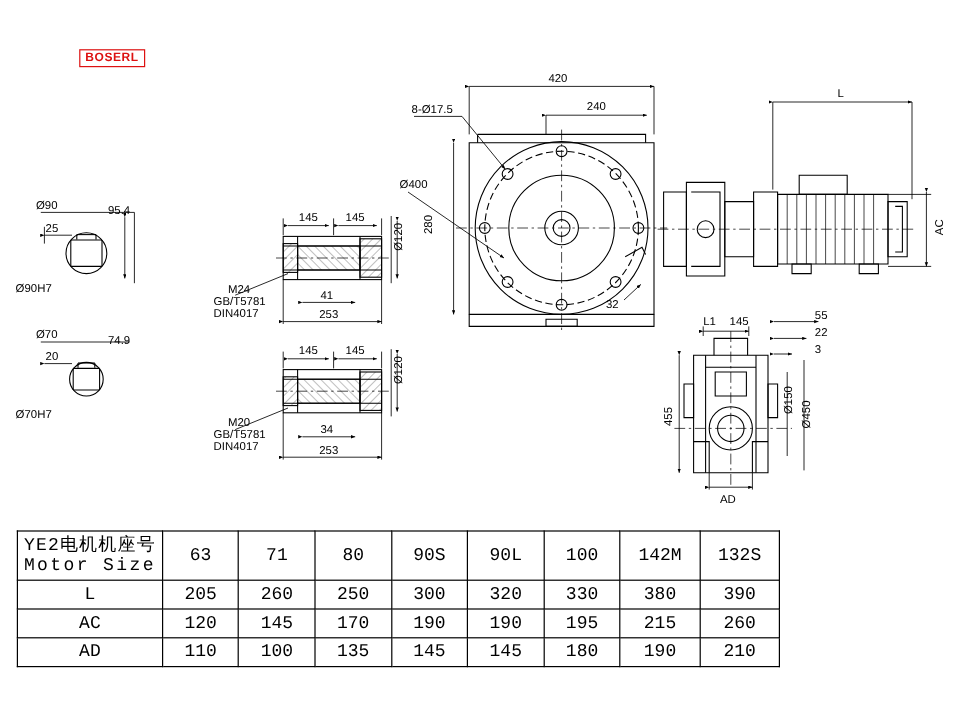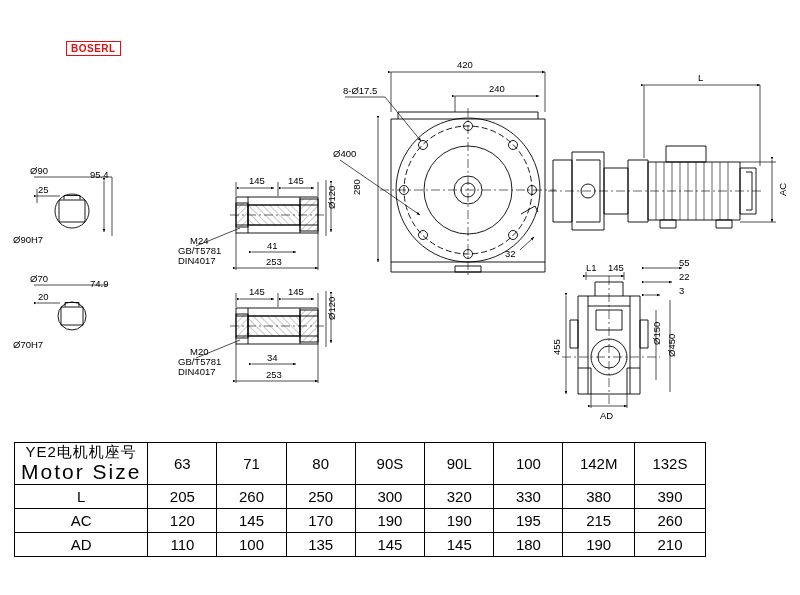--- a/index.html
+++ b/index.html
@@ -50,44 +50,44 @@
     left: 0;
     top: 0;
     width: 800px;
     height: 440px;
   }
   
   .spec-table {
     position: absolute;
     left: 14px;
     top: 442px;
-    width: 692px;
+    width: 636px;
     border-collapse: collapse;
-    font-family: Liberation Sans, sans-serif;
+    font-family: Liberation Mono, monospace;
   }
   .spec-table td {
     border: 1px solid #000;
     text-align: center;
     font-size: 15px;
     height: 23px;
     padding: 0;
   }
   .spec-table td.head {
     width: 148px;
     line-height: 1.15;
     font-size: 15px;
   }
   .spec-table td.head .cn {
     display: block;
     font-size: 15px;
     letter-spacing: 1px;
   }
   .spec-table td.head .en {
     display: block;
-    font-size: 21px;
+    font-size: 15px;
     letter-spacing: 2px;
   }
   .spec-table td.rowlabel {
     width: 148px;
     font-size: 15px;
   }
   .spec-table td.val {
     width: 78px;
     font-size: 15px;
   }

